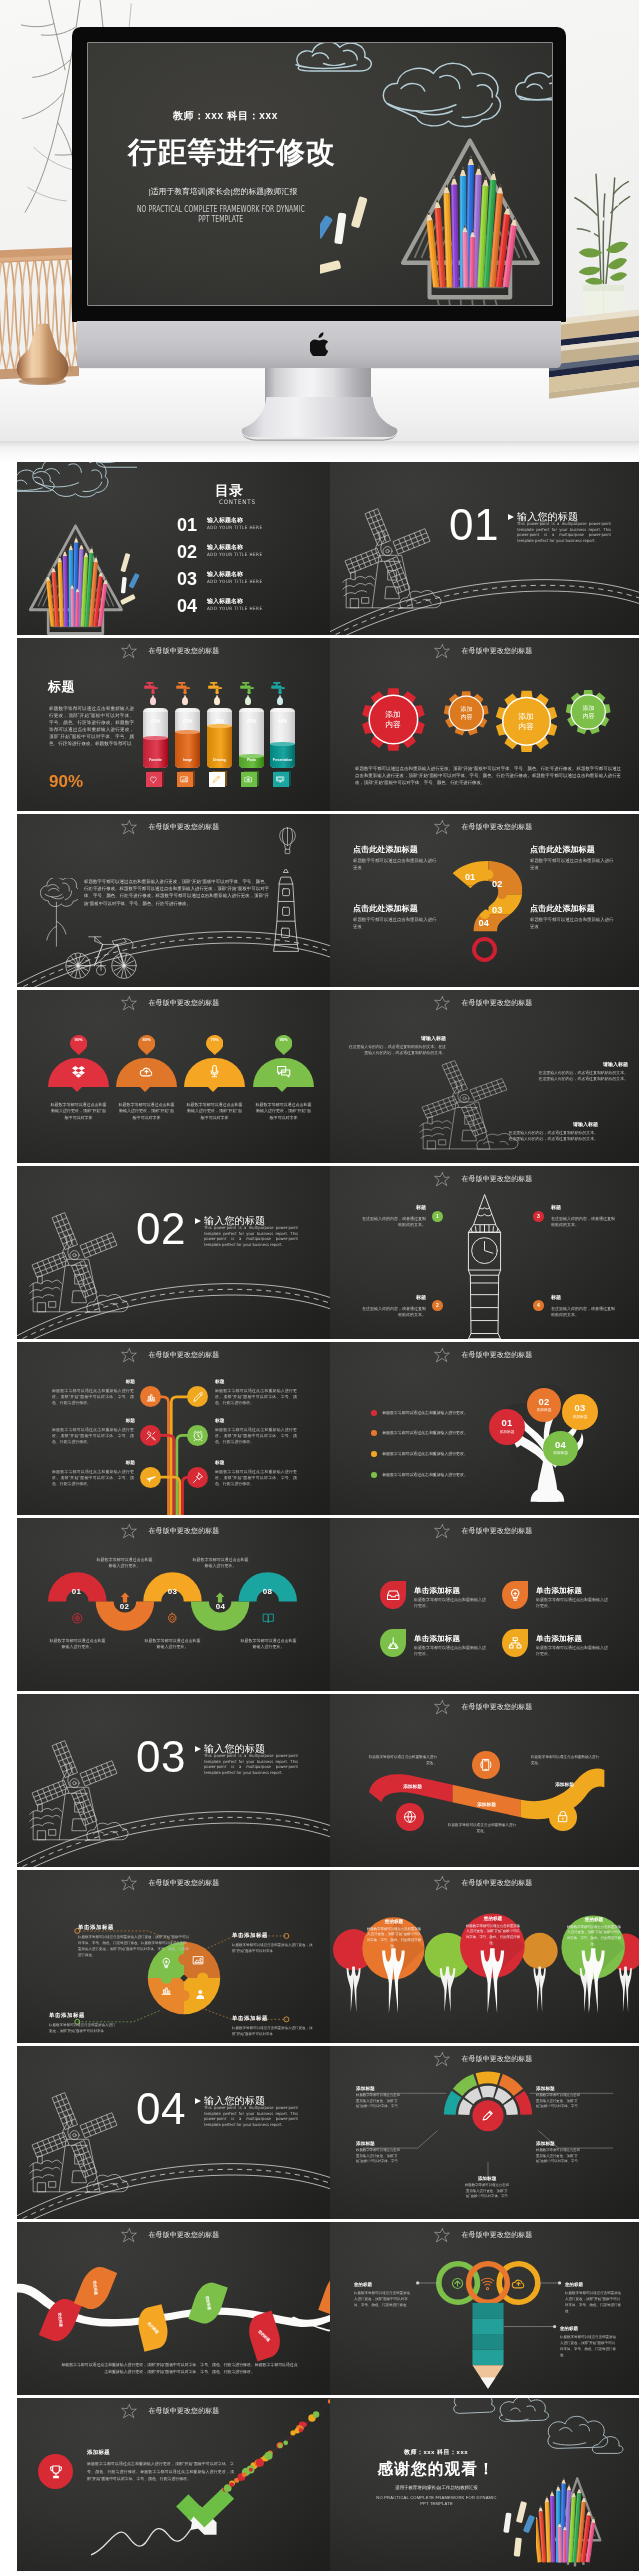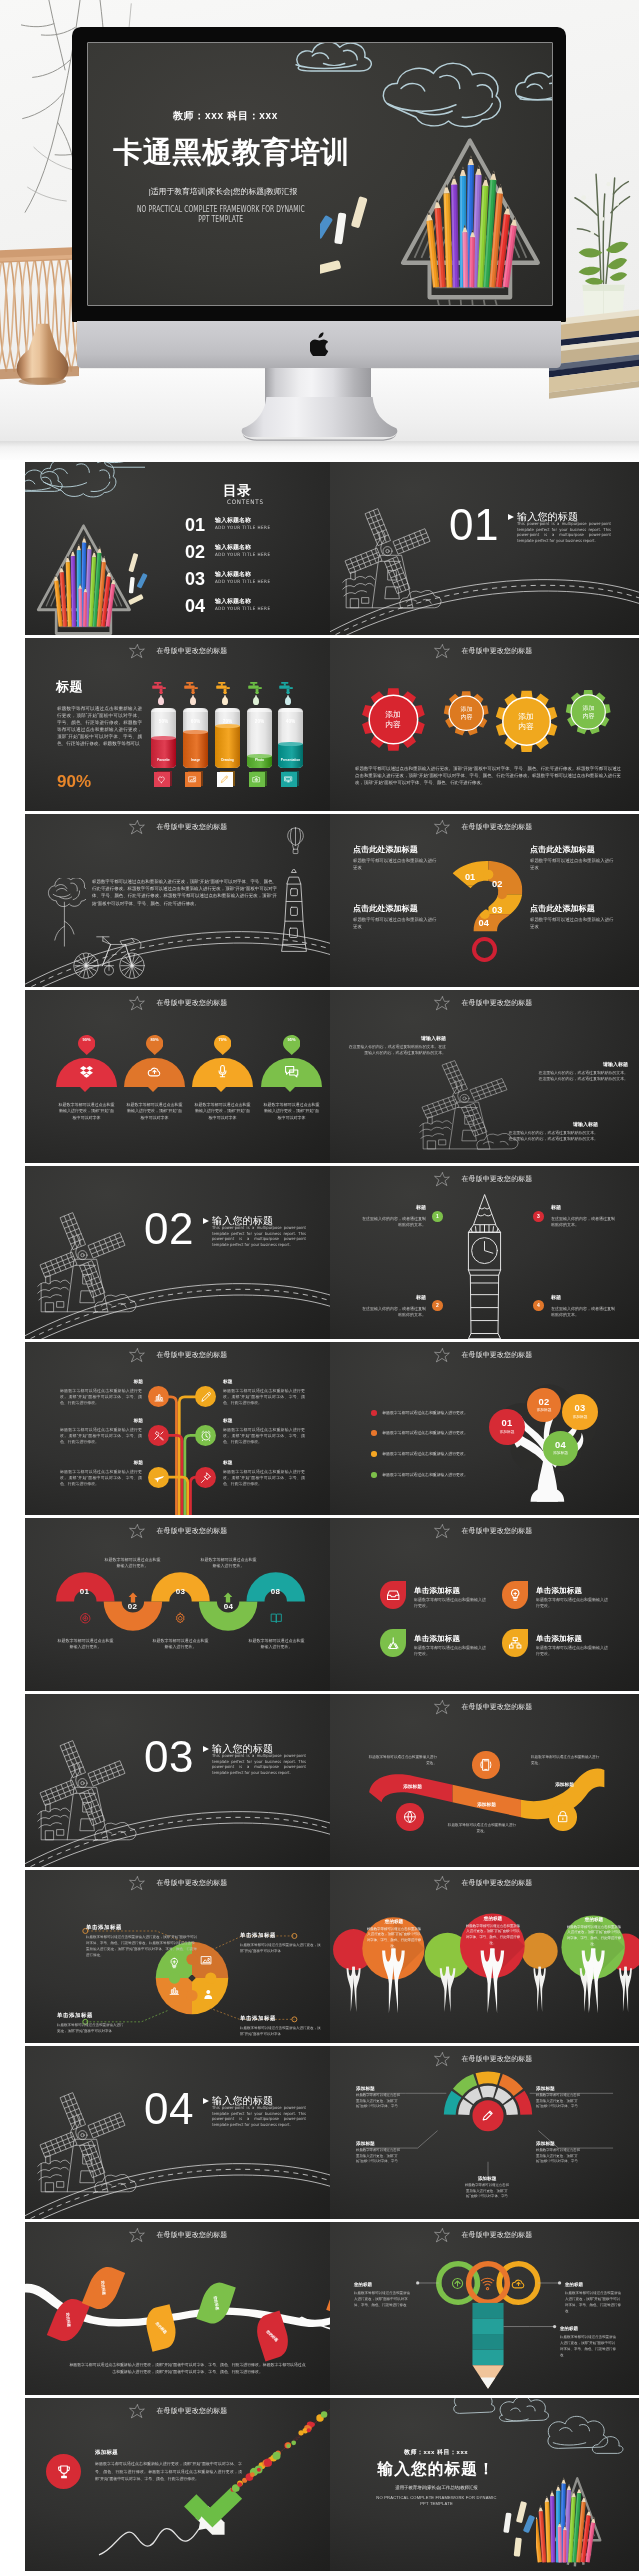--- a/index.html
+++ b/index.html
@@ -43,21 +43,21 @@
 .hs-sub{position:absolute;left:5px;top:139px;width:282px;text-align:center;color:#ededed;font-size:7.8px;letter-spacing:0;line-height:10.6px}
 .hs-en{position:absolute;left:2.5px;top:157px;width:282px;text-align:center;color:#cfcfcf;font-size:8px;
   letter-spacing:0.1px;line-height:10.6px;font-family:"DejaVu Sans Condensed","Liberation Sans",sans-serif}
 .hs-en span{display:inline-block;transform:scaleX(.84);transform-origin:50% 50%}
 .chalk{position:absolute;pointer-events:none}
 
 .grid{position:absolute;left:10px;top:462px;width:639px}
 .row{position:relative;height:176px}
 .slide{position:absolute;top:0;width:316px;height:173px;overflow:hidden;
   background:radial-gradient(130% 155% at 26% 16%,#3b3b39 0%,#313130 35%,#212120 70%,#161615 100%)}
-.slide.l{left:15px}
+.slide.l{left:7px}
 .slide.r{left:320px}
 .mhead{position:absolute;left:104px;top:6.2px;height:16px}
 .mhead .star{position:absolute;left:0;top:0;width:16px;height:14.4px;display:block}
 .mhead .star svg{display:block;width:16px;height:14.4px}
 .mhead .mtxt{position:absolute;left:27.5px;top:3.1px;color:#efefef;font-size:6.9px;letter-spacing:0.2px;white-space:nowrap;line-height:8px}
 
 .toc-t{position:absolute;left:198px;top:22px;color:#fff;font-size:13.7px;font-weight:700;letter-spacing:0.6px;line-height:13.7px}
 .toc-s{position:absolute;left:202px;top:37px;color:#dcdcdc;font-size:6.2px;letter-spacing:0.8px;line-height:6.2px;
   font-family:"DejaVu Sans Condensed","Liberation Sans",sans-serif}
 .toc-row{position:absolute;left:160px;width:144px;height:20px}
@@ -423,21 +423,21 @@
               </g>
 </svg>
 <svg class="chalk" style="left:232px;top:150px" width="81" height="87" viewBox="0 0 130 140">
               <rect x="56" y="6" width="14" height="50" rx="3.5" fill="#efe4c8" transform="rotate(16 63 31)"></rect>
               <rect x="26" y="32" width="13" height="50" rx="3.5" fill="#f6f6f3" transform="rotate(8 32 57)"></rect>
               <rect x="-2" y="36" width="14" height="38" rx="3.5" fill="#4b8fc9" transform="rotate(32 5 55)"></rect>
               <rect x="4" y="98" width="14" height="44" rx="3.5" fill="#f0e6c6" transform="rotate(76 11 120)"></rect>
             </svg>
 <div class="hs-col">
 <div class="hs-teacher">教师：xxx  科目：xxx</div>
-<div class="hs-title">卡通黑板教育培训</div>
+<div class="hs-title">行距等进行修改</div>
 <div class="hs-sub">|适用于教育培训|家长会|您的标题|教师汇报</div>
 <div class="hs-en"><span>NO PRACTICAL COMPLETE FRAMEWORK FOR DYNAMIC</span><br><span>PPT TEMPLATE</span></div>
 </div>
 </div>
 </div>
       </div>
 <div class="mon-chin"></div>
 <svg class="apple" viewBox="0 0 32 38">
         <path d="M21.6 0.6 c0.3 2.4 -0.7 4.6 -2.1 6.1 c-1.4 1.6 -3.6 2.8 -5.7 2.6 c-0.3 -2.3 0.8 -4.7 2.1 -6.1 C17.4 1.5 19.8 0.4 21.6 0.6 Z" fill="#111"></path>
         <path d="M29.2 30.1 c-0.8 1.9 -1.2 2.8 -2.3 4.5 c-1.5 2.3 -3.6 5.2 -6.2 5.2 c-2.3 0 -2.9 -1.5 -6.1 -1.5 c-3.2 0 -3.9 1.5 -6.2 1.5 c-2.6 0 -4.6 -2.6 -6.1 -4.9 C-1.9 28.3 -2.3 20.6 0.3 16.5 c1.9 -2.9 4.8 -4.6 7.6 -4.6 c2.8 0 4.6 1.6 7 1.6 c2.3 0 3.7 -1.6 7 -1.6 c2.5 0 5.2 1.4 7.1 3.8 C22.7 19.1 23.7 27.9 29.2 30.1 Z" fill="#111"></path>
@@ -2142,20 +2142,20 @@
               <rect x="240.4" y="151.4" width="3.1" height="100.6" fill="#000" opacity=".13"></rect>
             </g>
           </svg>
           <svg class="chalk" style="left:167px;top:101px" width="54" height="60" viewBox="0 0 86 96">
             <rect x="34" y="4" width="10" height="34" rx="2.5" fill="#efe4c8" transform="rotate(14 39 21)"></rect>
             <rect x="12" y="22" width="9" height="32" rx="2.5" fill="#f3f3f0" transform="rotate(8 16 38)"></rect>
             <rect x="46" y="26" width="10" height="28" rx="2.5" fill="#4b8fc9" transform="rotate(22 51 40)"></rect>
             <rect x="28" y="62" width="10" height="30" rx="2.5" fill="#f0e6c6" transform="rotate(6 33 77)"></rect>
           </svg>
           <div class="th-teacher">教师：xxx  科目：xxx</div>
-          <div class="th-title">输入您的标题！</div>
+          <div class="th-title">感谢您的观看！</div>
           <div class="th-sub">适用于教育培训|家长会|工作总结|教师汇报</div>
           <div class="th-en"><span>NO PRACTICAL COMPLETE FRAMEWORK FOR DYNAMIC</span><br><span>PPT TEMPLATE</span></div>
         </div>
       </div>
     </div>
   </div>
 
 
 </body></html>

